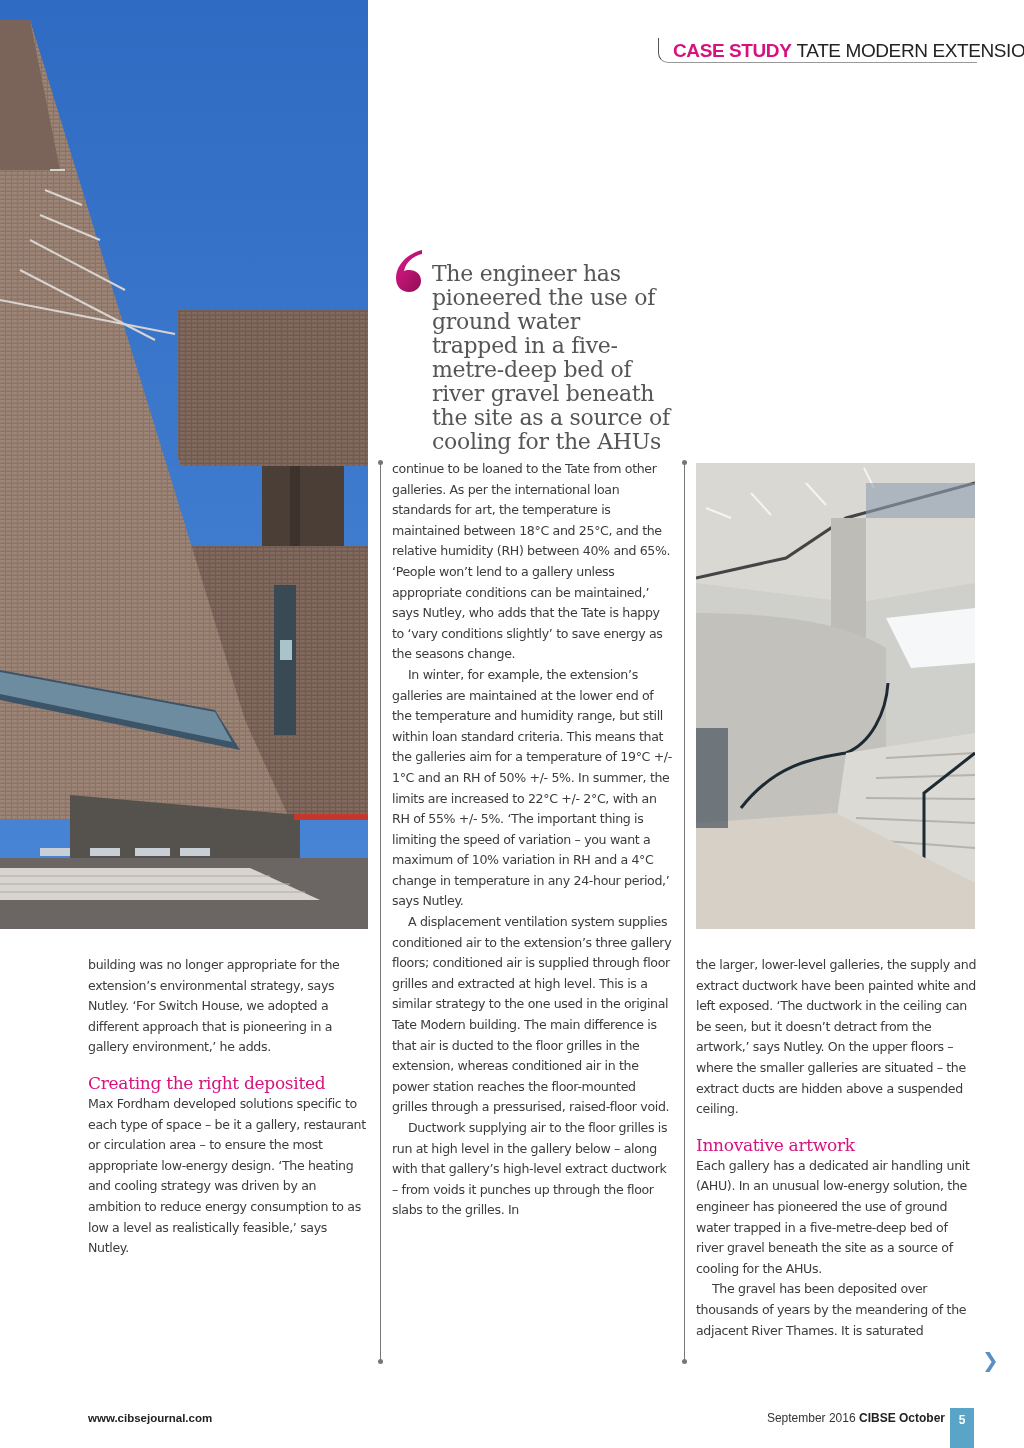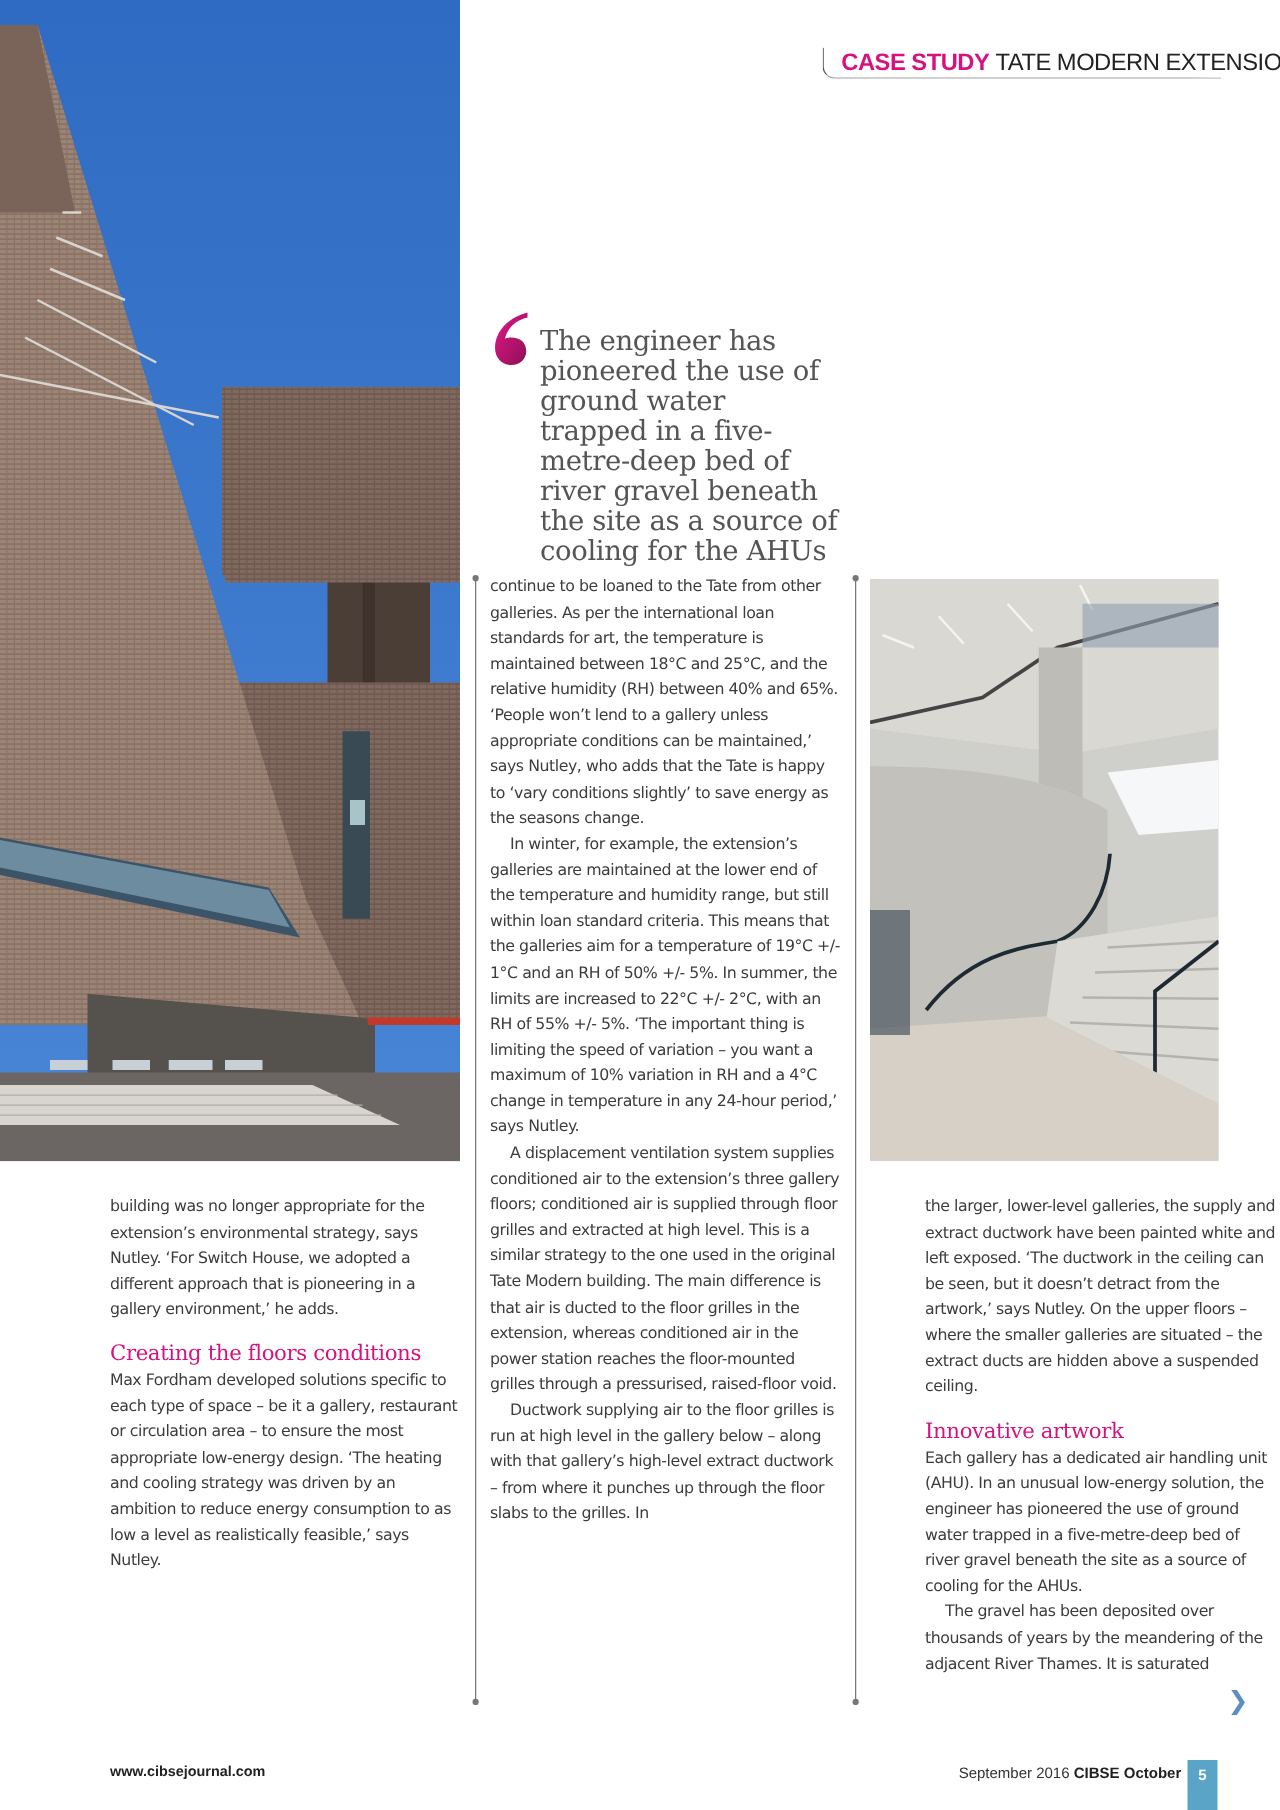--- a/index.html
+++ b/index.html
@@ -18,21 +18,21 @@
   .pq-mark { left:392px; top:248px; width:36px; height:48px; }
   .pq-text { left:432px; top:262px; width:240px; font-family:"DejaVu Serif", serif; font-size:22px; line-height:24px;
              color:#555; letter-spacing:-0.3px; font-weight:300; }
   
   .col { font-family:"DejaVu Sans", sans-serif; font-size:12.6px; line-height:20.6px; color:#3c3c3c; letter-spacing:-0.35px; }
   .col p { margin:0; }
   .col p.ind { text-indent:16px; }
   .col h3 { margin:14px 0 0 0; font-family:"DejaVu Serif", serif; font-weight:normal; color:#d6127f; font-size:17px; line-height:22px; letter-spacing:-0.3px; }
   .col1 { left:88px; top:955px; width:282px; }
   .col2 { left:392px; top:459px; width:282px; }
-  .col3 { left:696px; top:955px; width:282px;margin-left:44px; }
+  .col3 { left:696px; top:955px; width:282px; }
   .rule { width:1px; background:#777; }
   .rule:before, .rule:after { content:""; position:absolute; left:-2px; width:5px; height:5px; border-radius:50%; background:#777; }
   .rule:before { top:-2px; } .rule:after { bottom:-2px; }
   .next-arrow { left:982px; top:1348px; color:#5b8fc4; font-size:20px; font-weight:bold; }
   
   .foot-url { left:88px; top:1412px; font-size:11.5px; font-weight:bold; color:#222; font-family:"Liberation Sans", sans-serif; }
   .foot-right { left:760px; top:1411px; width:185px; text-align:right; font-size:12px; color:#333; font-family:"Liberation Sans", sans-serif; white-space:nowrap; }
   .foot-right b { color:#222; }
   .page-num { left:950px; top:1408px; width:24px; height:40px; background:#5aa4c8; color:#fff; font-weight:bold; font-size:12px;
               text-align:center; padding-top:5px; box-sizing:border-box; font-family:"Liberation Sans", sans-serif; }
@@ -167,29 +167,29 @@
     <polygon points="0,360 140,350 279,420 279,466 0,466" fill="#d6d0c6"></polygon>
     <rect x="0" y="265" width="32" height="100" fill="#4b5560" opacity="0.7"></rect>
   </svg>
 </div>
 
 <div class="abs rule" style="left:380px; top:462px; height:900px;"></div>
 <div class="abs rule" style="left:684px; top:462px; height:900px;"></div>
 
 <div class="abs col col1">
   <p>building was no longer appropriate for the extension’s environmental strategy, says Nutley. ‘For Switch House, we adopted a different approach that is pioneering in a gallery environment,’ he adds.</p>
-  <h3>Creating the floors conditions</h3>
+  <h3>Creating the right deposited</h3>
   <p>Max Fordham developed solutions specific to each type of space – be it a gallery, restaurant or circulation area – to ensure the most appropriate low-energy design. ‘The heating and cooling strategy was driven by an ambition to reduce energy consumption to as low a level as realistically feasible,’ says Nutley.</p>
 </div>
 
 <div class="abs col col2">
   <p>continue to be loaned to the Tate from other galleries. As per the international loan standards for art, the temperature is maintained between 18°C and 25°C, and the relative humidity (RH) between 40% and 65%. ‘People won’t lend to a gallery unless appropriate conditions can be maintained,’ says Nutley, who adds that the Tate is happy to ‘vary conditions slightly’ to save energy as the seasons change.</p>
   <p class="ind">In winter, for example, the extension’s galleries are maintained at the lower end of the temperature and humidity range, but still within loan standard criteria. This means that the galleries aim for a temperature of 19°C +/- 1°C and an RH of 50% +/- 5%. In summer, the limits are increased to 22°C +/- 2°C,  with an RH of 55% +/- 5%. ‘The important thing is limiting the speed of variation – you want a maximum of 10% variation in RH and a 4°C change in temperature in any 24-hour period,’ says Nutley.</p>
   <p class="ind">A displacement ventilation system supplies conditioned air to the extension’s three gallery floors; conditioned air is supplied through floor grilles and extracted at high level. This is a similar strategy to the one used in the original Tate Modern building. The main difference is that air is ducted to the floor grilles in the extension, whereas conditioned air in the power station reaches the floor-mounted grilles through a pressurised, raised-floor void.</p>
-  <p class="ind">Ductwork supplying air to the floor grilles is run at high level in the gallery below – along with that gallery’s high-level extract ductwork – from where it punches up through the floor slabs to the grilles. In</p>
+  <p class="ind">Ductwork supplying air to the floor grilles is run at high level in the gallery below – along with that gallery’s high-level extract ductwork – from voids it punches up through the floor slabs to the grilles. In</p>
 </div>
 
 <div class="abs col col3">
   <p>the larger, lower-level galleries, the supply and extract ductwork have been painted white and left exposed. ‘The ductwork in the ceiling can be seen, but it doesn’t detract from the artwork,’ says Nutley. On the upper floors – where the smaller galleries are situated – the extract ducts are hidden above a suspended ceiling.</p>
   <h3>Innovative artwork</h3>
   <p>Each gallery has a dedicated air handling unit (AHU). In an unusual low-energy solution, the engineer has pioneered the use of ground water trapped in a five-metre-deep bed of river gravel beneath the site as a source of cooling for the AHUs.</p>
   <p class="ind">The gravel has been deposited over thousands of years by the meandering of the adjacent River Thames. It is saturated</p>
 </div>
 
 <div class="abs next-arrow">❯</div>

